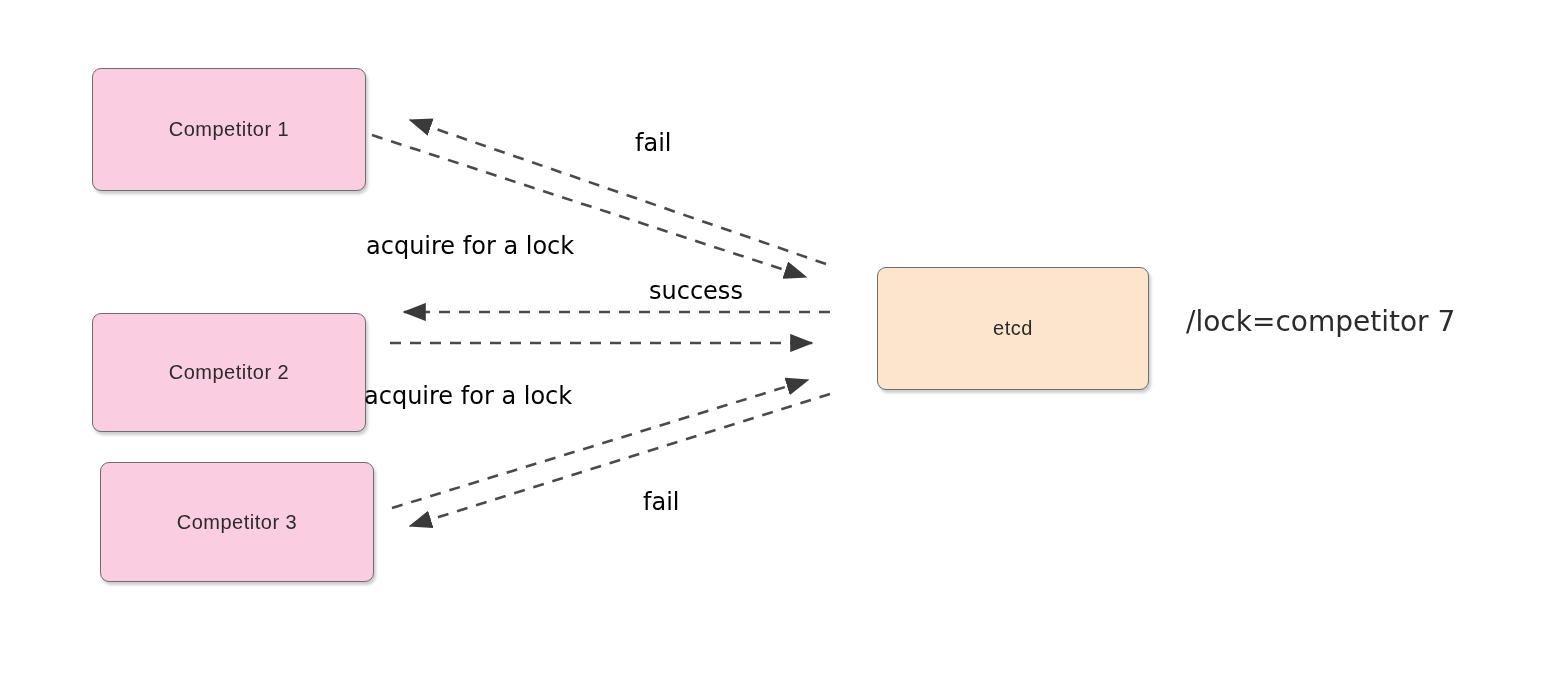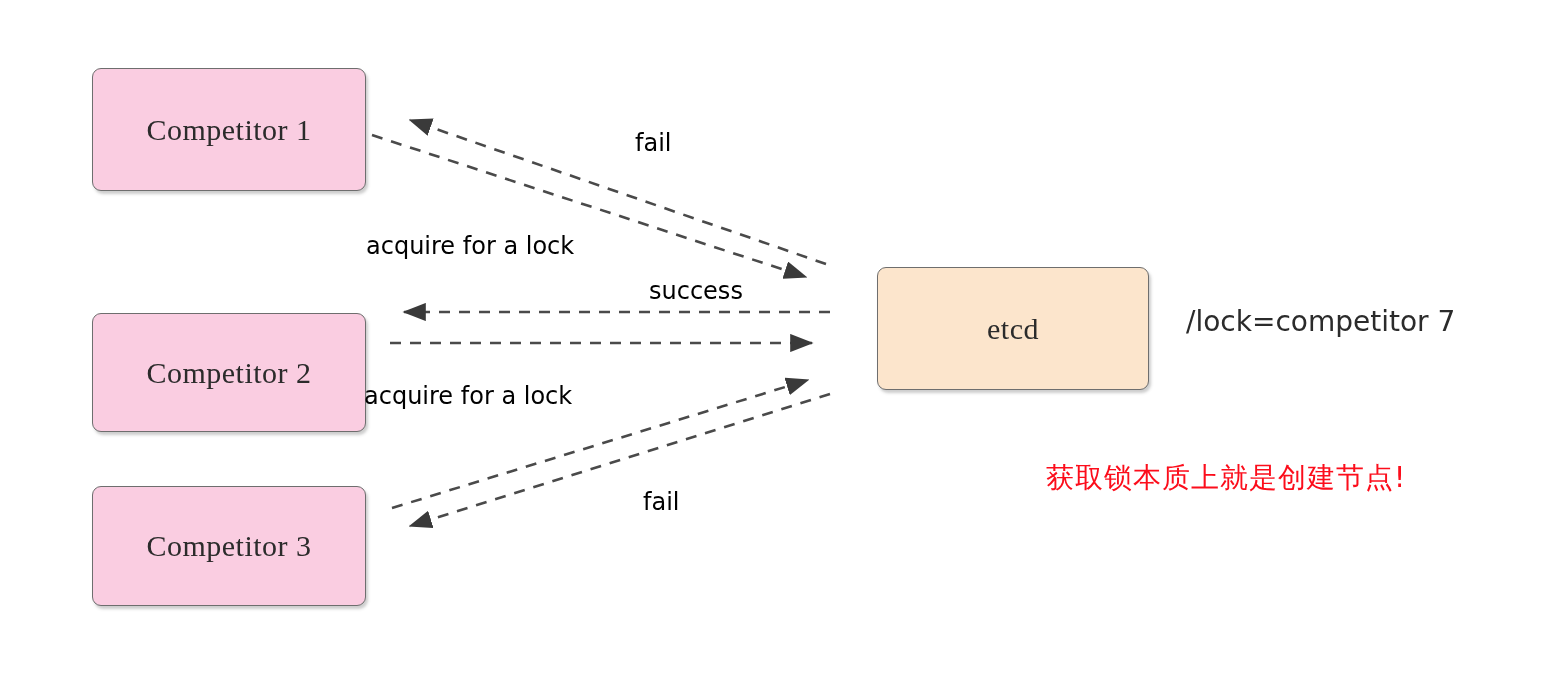--- a/index.html
+++ b/index.html
@@ -31,38 +31,38 @@
     position: absolute;
     box-sizing: border-box;
     border: 1.6px solid #6b6b6b;
     border-radius: 9px;
     display: flex;
     align-items: center;
     justify-content: center;
     box-shadow: 2px 3px 3px rgba(90,90,90,0.30);
   }
   .node-label {
-    font-family: Liberation Serif, serif;
-    font-size: 30px;
+    font-family: Liberation Sans, sans-serif;
+    font-size: 20px;
     letter-spacing: 0.5px;
     color: #2b2b2b;
     white-space: nowrap;
   }
   .node.competitor {
     background: #facde1;
     border-color: #6e6e6e;
   }
   .node.store {
     background: #fce5cc;
     border-color: #6e6e6e;
     justify-content: center;
   }
   #node-competitor-1 { left: 92px;  top: 68px;  width: 274px; height: 123px; }
   #node-competitor-2 { left: 92px;  top: 267px; width: 274px; height: 119px; margin-top: 46px; }
-  #node-competitor-3 { left: 92px;  top: 462px; width: 274px; height: 120px; margin-top: 24px; }
+  #node-competitor-3 { left: 100px;  top: 462px; width: 274px; height: 120px; }
   #node-etcd        { left: 877px; top: 267px; width: 272px; height: 123px; }
 
   .edge-label {
     position: absolute;
     font-family: "DejaVu Sans", sans-serif;
     font-size: 24px;
     color: #000000;
     white-space: nowrap;
     background: transparent;
   }
@@ -148,15 +148,14 @@
   <div class="edge-label" id="label-acquire-top">acquire for a lock</div>
 
   <div class="edge-label" id="label-success">success</div>
 
   <div class="edge-label" id="label-acquire-bottom">acquire for a lock</div>
 
   <div class="edge-label" id="label-fail-bottom">fail</div>
 
   <div class="annotation" id="annot-lock-key">/lock=competitor 7</div>
 
-  <div class="annotation" id="annot-note">获取锁本质上就是创建节点!</div>
 
 </div>
 
 </body></html>

